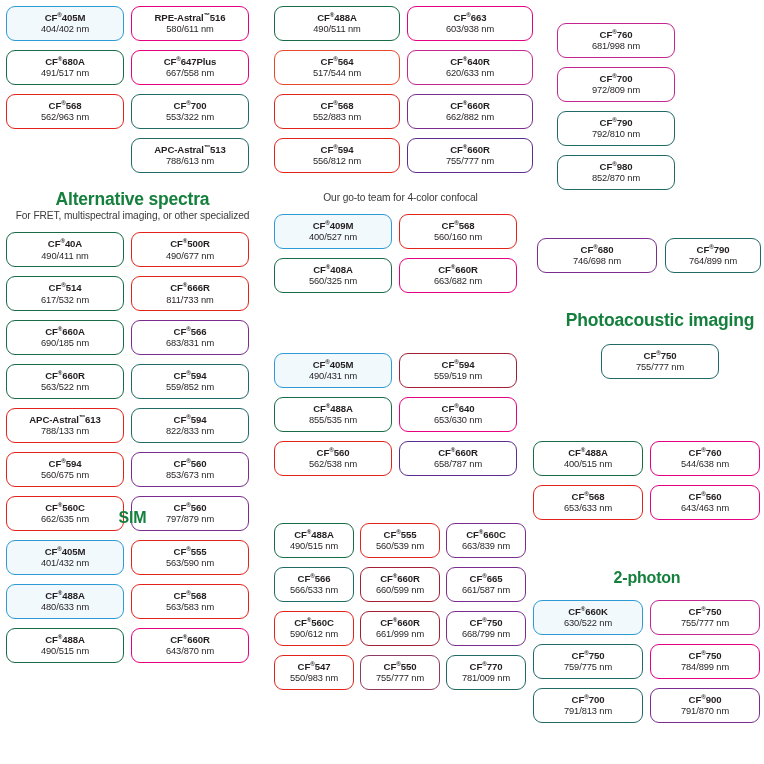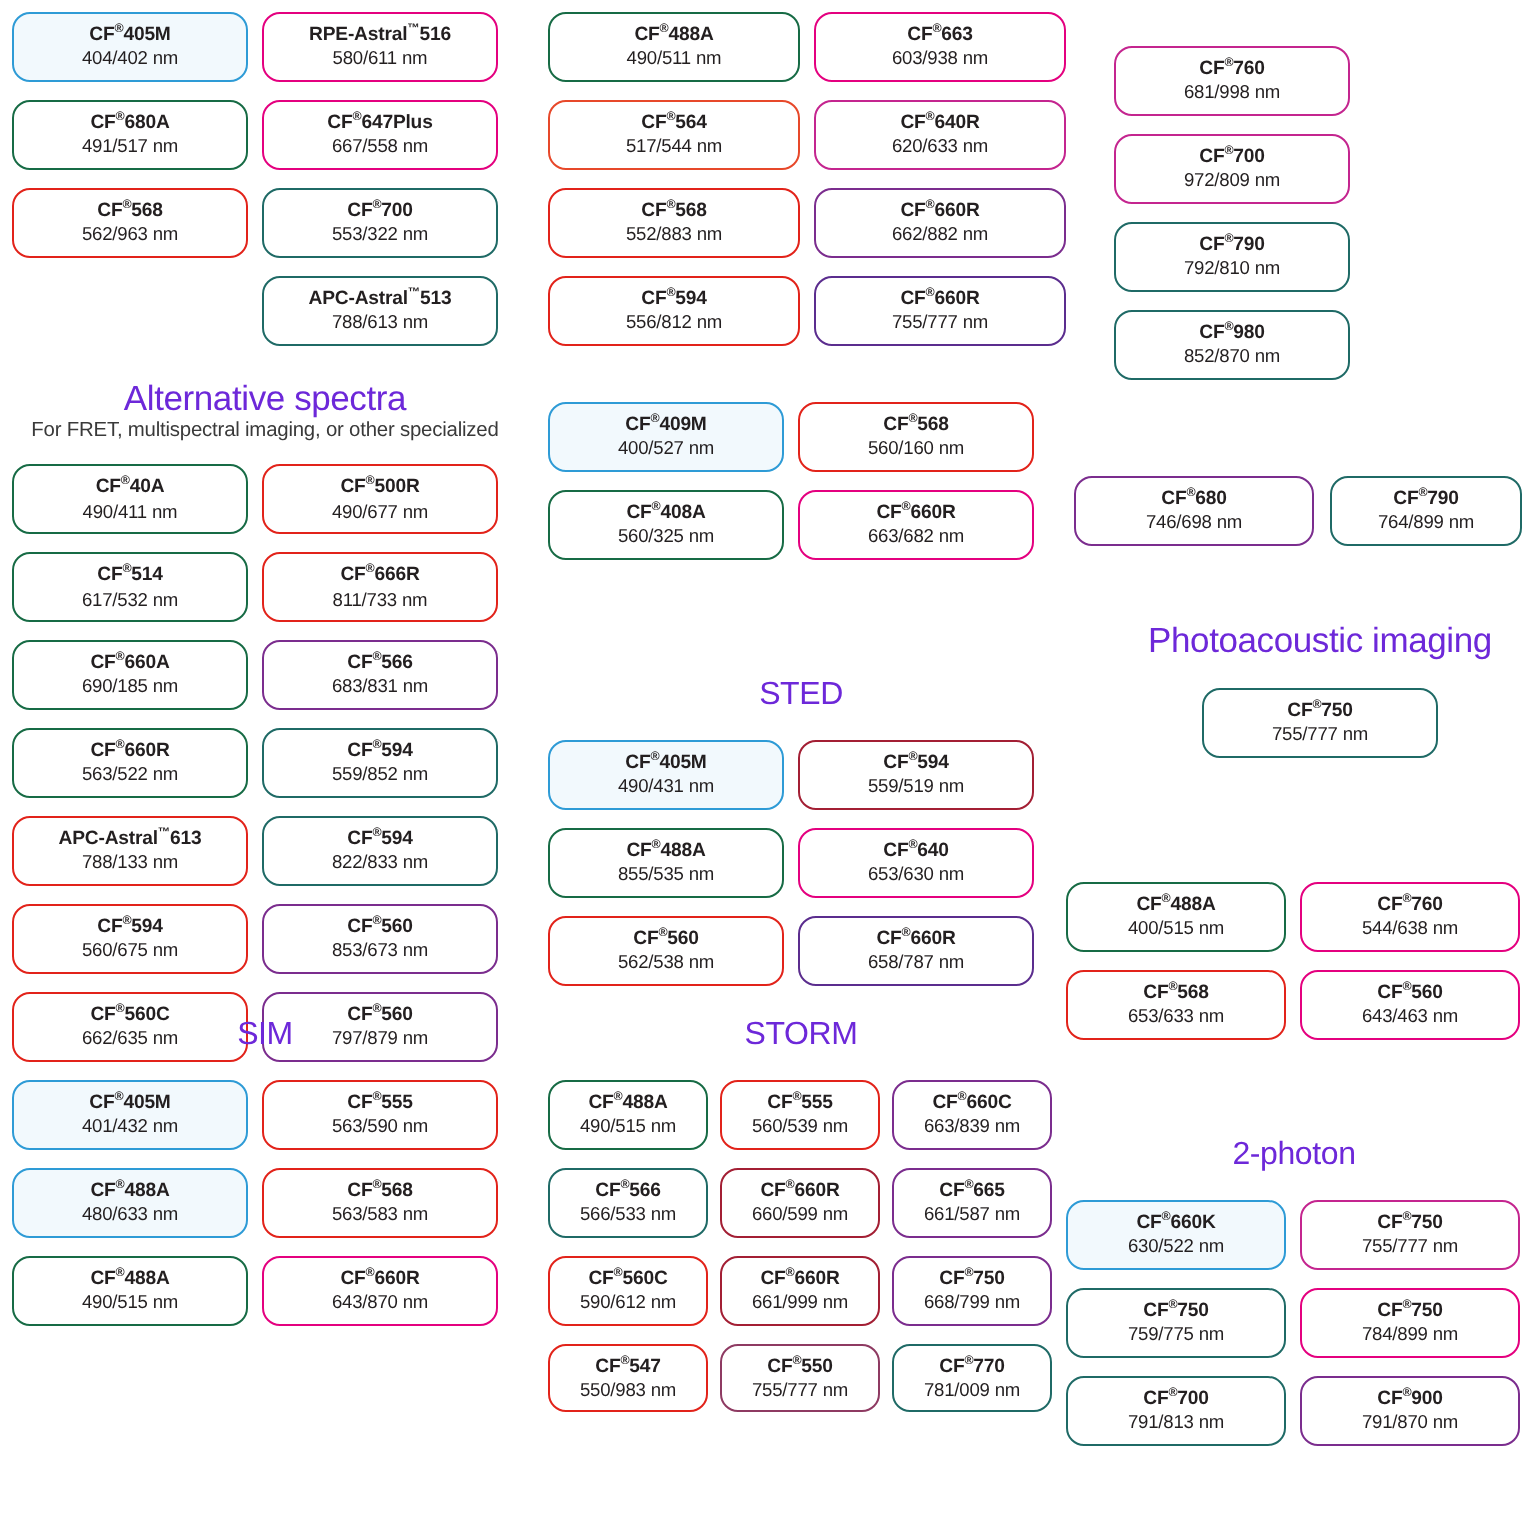--- a/index.html
+++ b/index.html
@@ -11,22 +11,22 @@
     color:#231f20;
     overflow:hidden;
   }
   .page{position:relative;width:764px;height:764px;}
 
   
   .block{position:absolute;}
 
   .sect-title{
     text-align:center;
-    font-weight:normal;
-    color:#6d28d9;
+    font-weight:bold;
+    color:#15803d;
     letter-spacing:-0.2px;
     line-height:1.05;
   }
   .sect-title.big{font-size:17.5px;}
   .sect-title.mid{font-size:16px;}
   .sect-sub{
     text-align:center;
     font-size:10.2px;
     color:#3a3a3a;
     margin-top:2px;
@@ -243,20 +243,21 @@
           </div>
           <div class="pill c-purple" style="width: 118px;">
             <div class="nm">CF<sup>®</sup>560</div>
             <div class="wl">797/879 nm</div>
           </div>
         </div>
     </div>
   </div>
 
   <div class="block" style="left:274px;top:190px;width:253px;">
+    <div class="sect-sub">Our go-to team for 4-color confocal</div>
     <div class="grid" style="gap:7px;margin-top:11px;">
       <div class="col" style="gap: 9px;">
           <div class="pill c-blue" style="width: 118px;">
             <div class="nm">CF<sup>®</sup>409M</div>
             <div class="wl">400/527 nm</div>
           </div>
           <div class="pill c-green" style="width: 118px;">
             <div class="nm">CF<sup>®</sup>408A</div>
             <div class="wl">560/325 nm</div>
           </div>
@@ -268,21 +269,20 @@
           </div>
           <div class="pill c-pink" style="width: 118px;">
             <div class="nm">CF<sup>®</sup>660R</div>
             <div class="wl">663/682 nm</div>
           </div>
         </div>
     </div>
   </div>
 
   <div class="block" style="left:274px;top:340px;width:253px;">
-    <div class="sect-title mid">STED</div>
     <div class="grid" style="gap:7px;margin-top:13px;">
       <div class="col" style="gap: 9px;">
           <div class="pill c-blue" style="width: 118px;">
             <div class="nm">CF<sup>®</sup>405M</div>
             <div class="wl">490/431 nm</div>
           </div>
           <div class="pill c-green" style="width: 118px;">
             <div class="nm">CF<sup>®</sup>488A</div>
             <div class="wl">855/535 nm</div>
           </div>
@@ -302,21 +302,20 @@
           </div>
           <div class="pill c-violet" style="width: 118px;">
             <div class="nm">CF<sup>®</sup>660R</div>
             <div class="wl">658/787 nm</div>
           </div>
         </div>
     </div>
   </div>
 
   <div class="block" style="left:274px;top:510px;width:253px;">
-    <div class="sect-title mid">STORM</div>
     <div class="grid" style="gap:6px;margin-top:13px;">
       <div class="col" style="gap: 9px;">
           <div class="pill c-green" style="width: 80px;">
             <div class="nm">CF<sup>®</sup>488A</div>
             <div class="wl">490/515 nm</div>
           </div>
           <div class="pill c-teal" style="width: 80px;">
             <div class="nm">CF<sup>®</sup>566</div>
             <div class="wl">566/533 nm</div>
           </div>

